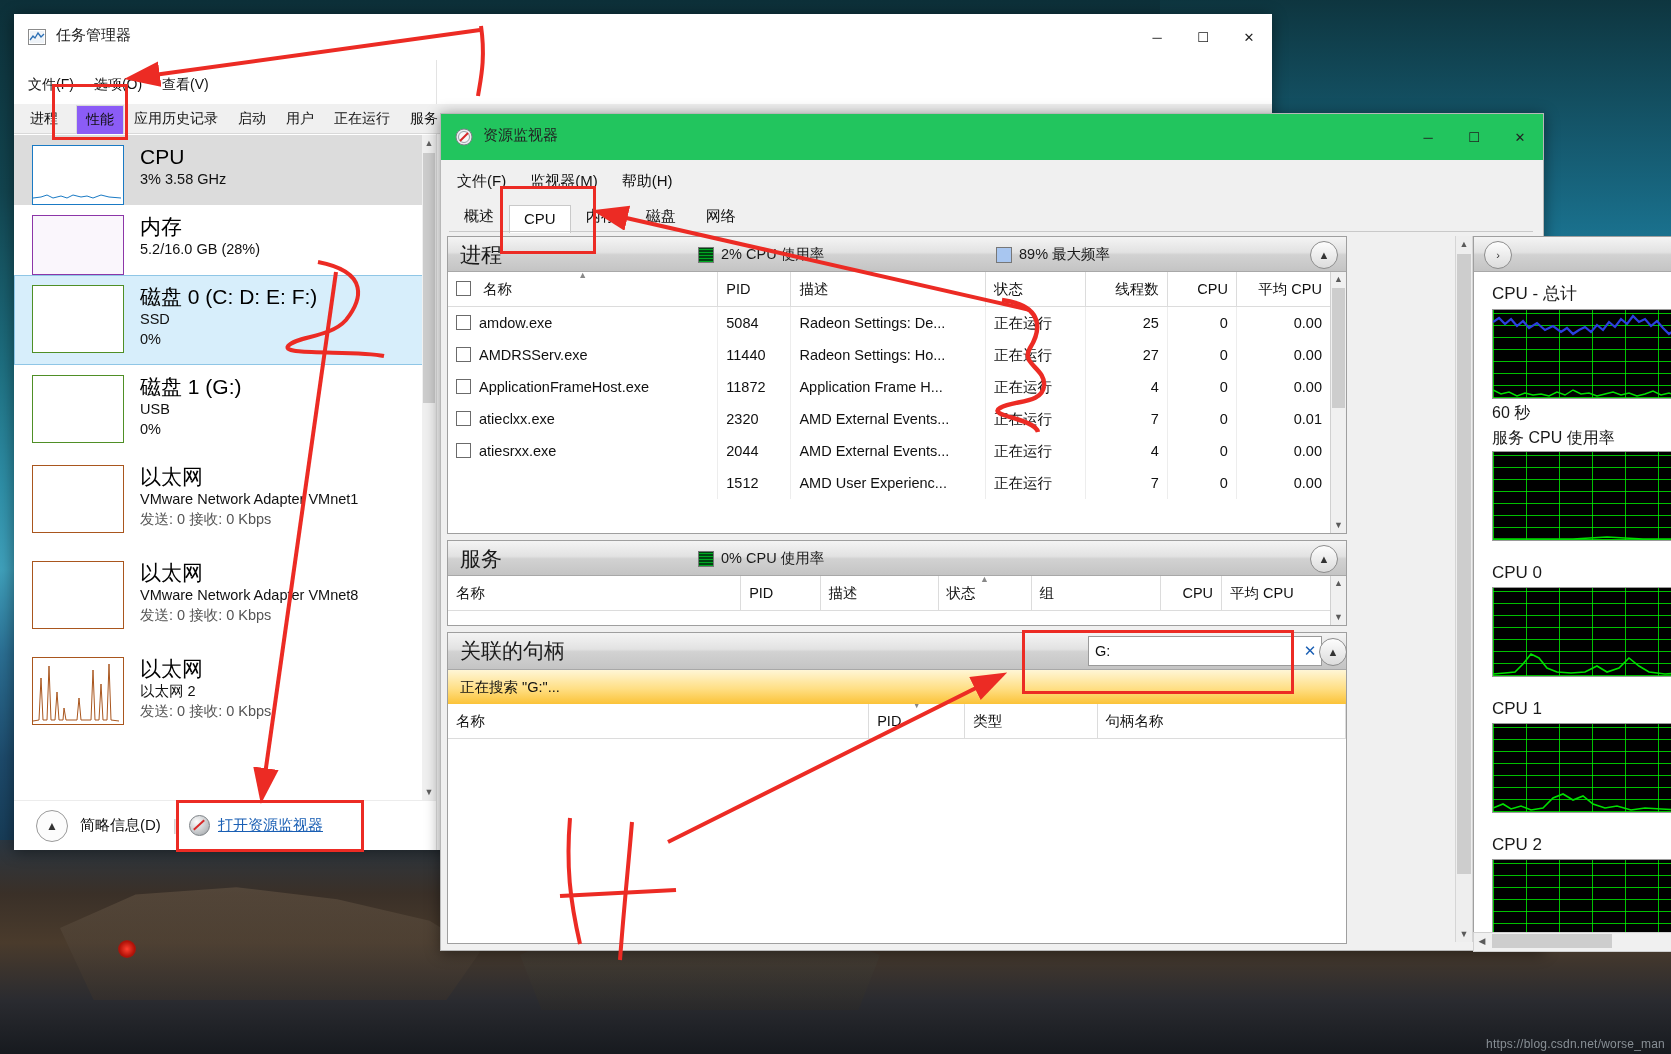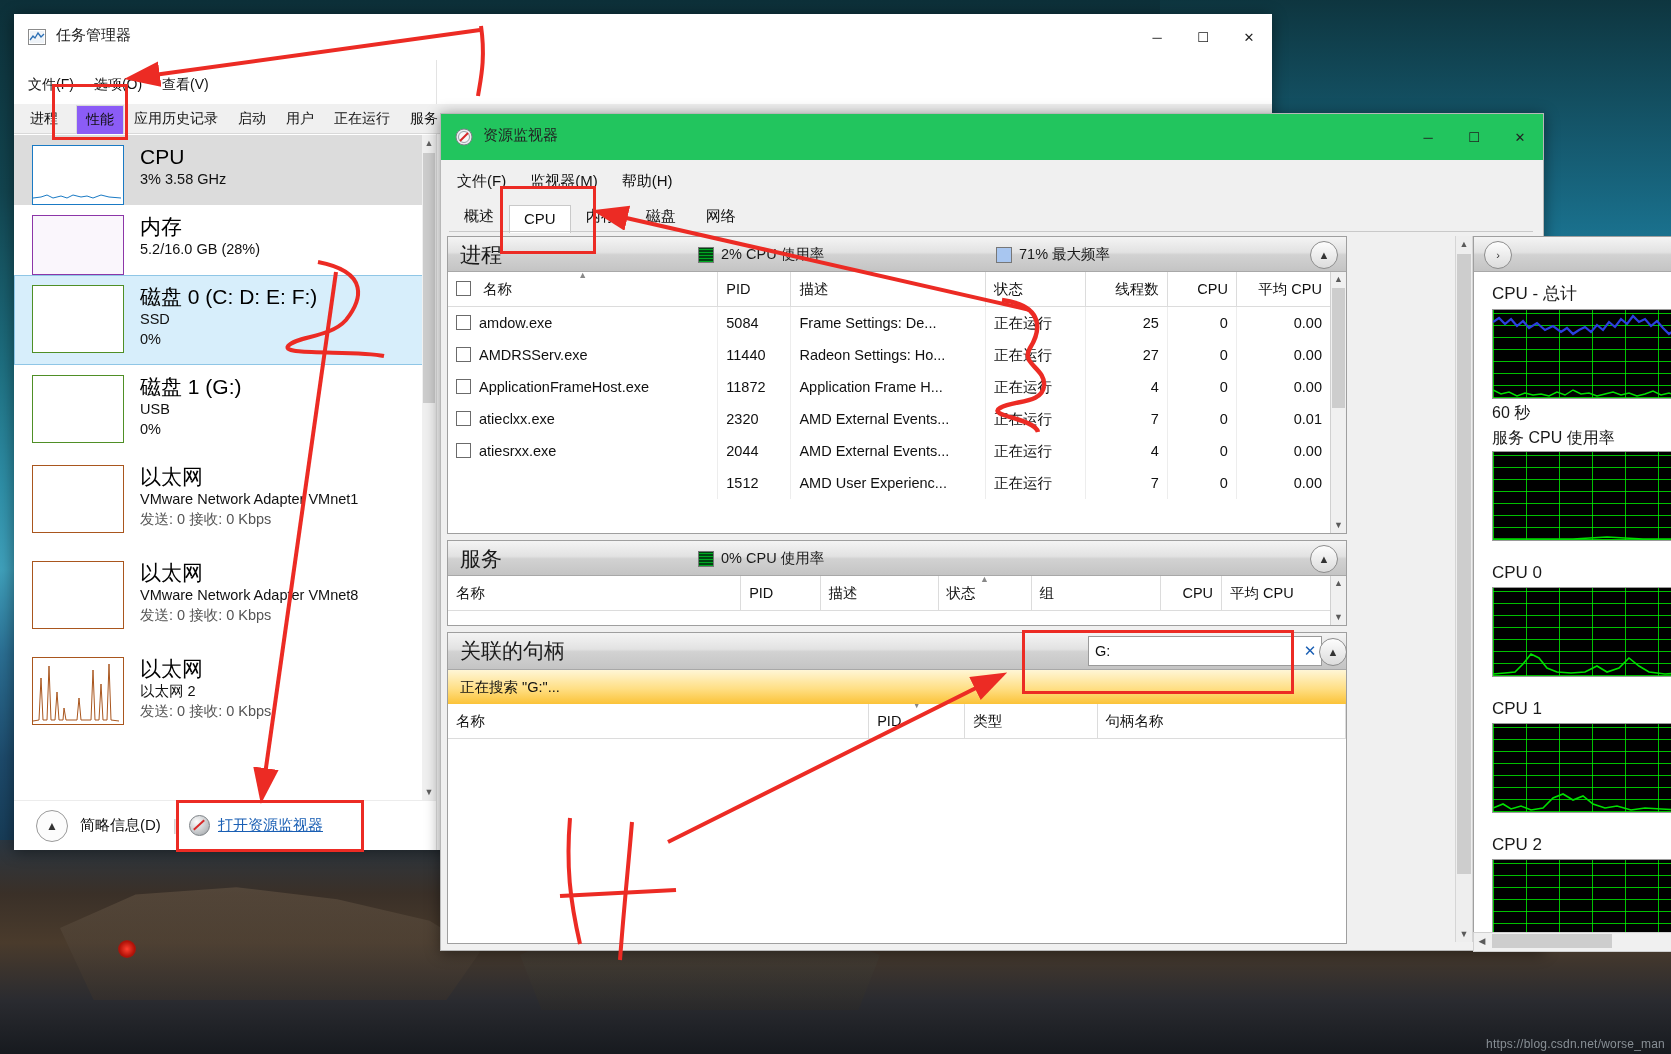--- a/index.html
+++ b/index.html
@@ -334,21 +334,21 @@
 
     <div class="panel" style="top:0;height:296px">
       <div class="panel-hdr">
         <span class="ph-title">进程</span>
         <span class="ph-stat" style="left:250px">
           <span class="mini-sq green"></span>
           <span>2% CPU 使用率</span>
         </span>
         <span class="ph-stat" style="left:548px">
           <span class="mini-sq blue"></span>
-          <span>71% 最大频率</span>
+          <span>89% 最大频率</span>
         </span>
         <span class="chev-btn">▲</span>
       </div>
       <div style="position:absolute;left:0;top:35px;right:15px;bottom:0;overflow:hidden;background:#fff">
         <table class="grid">
           <colgroup>
               <col style="width:258px">
               <col style="width:70px">
               <col style="width:186px">
               <col style="width:96px">
@@ -368,21 +368,21 @@
               <th>状态</th>
               <th class="r">线程数</th>
               <th class="r">CPU</th>
               <th class="r">平均 CPU</th>
             </tr>
           </thead>
           <tbody id="proc-rows">
               <tr>
                 <td><span class="cbox"></span><span>amdow.exe</span></td>
                 <td>5084</td>
-                <td>Frame Settings: De...</td>
+                <td>Radeon Settings: De...</td>
                 <td>正在运行</td>
                 <td class="r">25</td>
                 <td class="r">0</td>
                 <td class="r">0.00</td>
               </tr>
               <tr>
                 <td><span class="cbox"></span><span>AMDRSServ.exe</span></td>
                 <td>11440</td>
                 <td>Radeon Settings: Ho...</td>
                 <td>正在运行</td>

